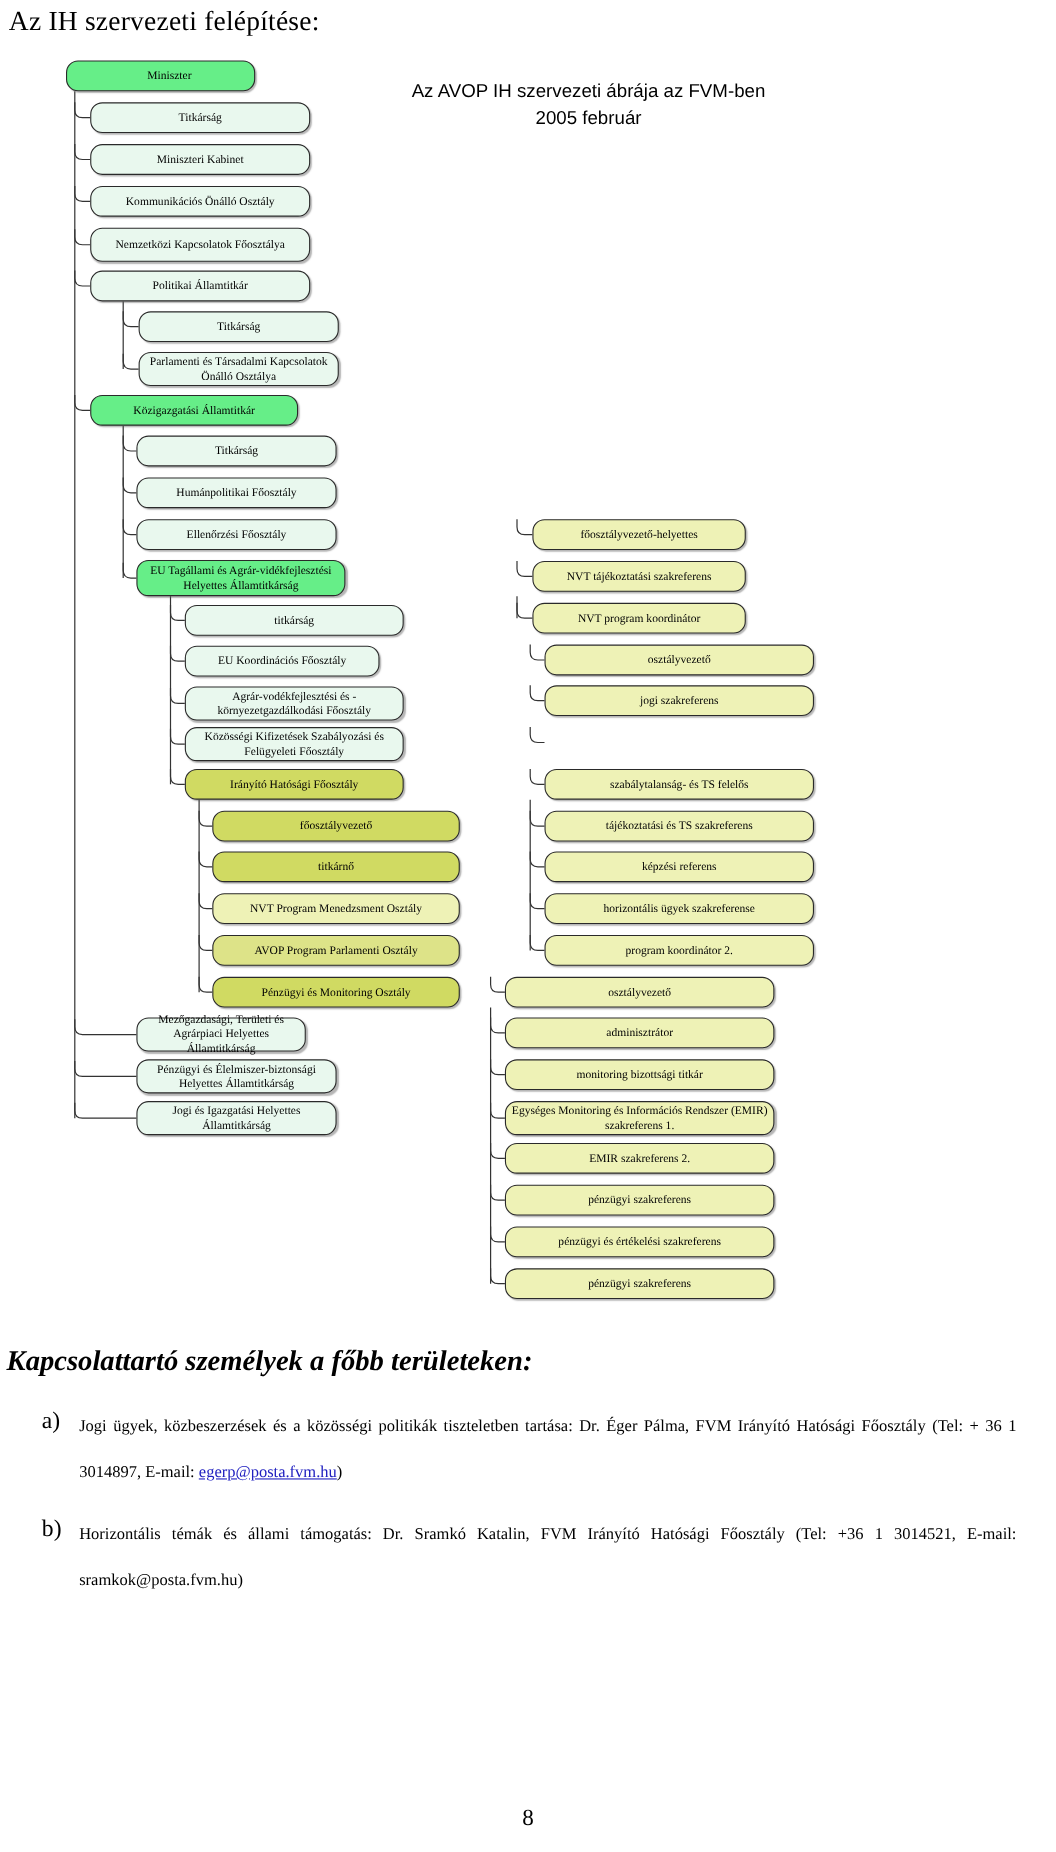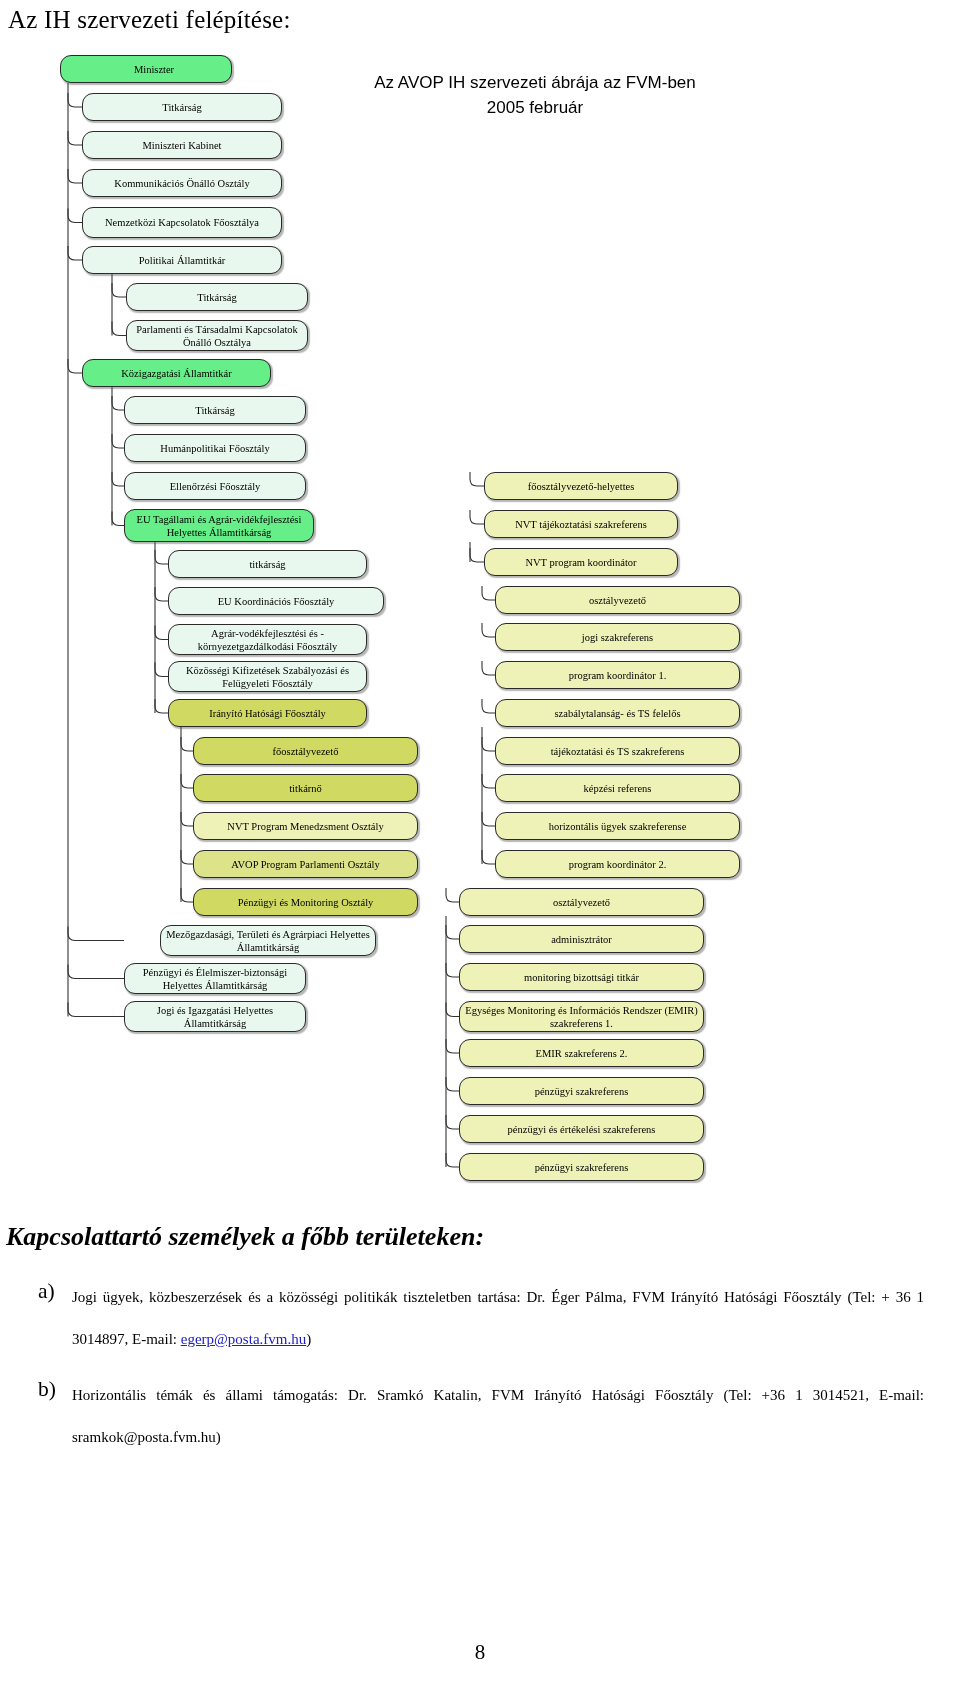--- a/index.html
+++ b/index.html
@@ -219,21 +219,21 @@
     </div>
     <div class="node g-light" style="left: 124px; top: 472px; width: 182px; height: 28px;">
       <span>Ellenőrzési Főosztály</span>
     </div>
     <div class="node g-dark" style="left: 124px; top: 509px; width: 190px; height: 33px;">
       <span>EU Tagállami és Agrár-vidékfejlesztési Helyettes Államtitkárság</span>
     </div>
     <div class="node g-light" style="left: 168px; top: 550px; width: 199px; height: 28px;">
       <span>titkárság</span>
     </div>
-    <div class="node g-light" style="left: 168px; top: 587px; width: 216px; height: 28px;">
+    <div class="node g-light" style="left: 168px; top: 587px; width: 177px; height: 28px;">
       <span>EU Koordinációs Főosztály</span>
     </div>
     <div class="node g-light" style="left: 168px; top: 624px; width: 199px; height: 31px;">
       <span>Agrár-vodékfejlesztési és -környezetgazdálkodási Főosztály</span>
     </div>
     <div class="node g-light" style="left: 168px; top: 661px; width: 199px; height: 31px;">
       <span>Közösségi Kifizetések Szabályozási és Felügyeleti Főosztály</span>
     </div>
     <div class="node y-dark" style="left: 168px; top: 699px; width: 199px; height: 28px;">
       <span>Irányító Hatósági Főosztály</span>
@@ -246,21 +246,21 @@
     </div>
     <div class="node y-light" style="left: 193px; top: 812px; width: 225px; height: 28px;">
       <span>NVT Program Menedzsment Osztály</span>
     </div>
     <div class="node y-mid" style="left: 193px; top: 850px; width: 225px; height: 28px;">
       <span>AVOP Program Parlamenti Osztály</span>
     </div>
     <div class="node y-dark" style="left: 193px; top: 888px; width: 225px; height: 28px;">
       <span>Pénzügyi és Monitoring Osztály</span>
     </div>
-    <div class="node g-light" style="left: 124px; top: 925px; width: 216px; height: 31px; margin-left: 36px;">
+    <div class="node g-light" style="left: 124px; top: 925px; width: 154px; height: 31px;">
       <span>Mezőgazdasági, Területi és Agrárpiaci Helyettes Államtitkárság</span>
     </div>
     <div class="node g-light" style="left: 124px; top: 963px; width: 182px; height: 31px;">
       <span>Pénzügyi és Élelmiszer-biztonsági Helyettes Államtitkárság</span>
     </div>
     <div class="node g-light" style="left: 124px; top: 1001px; width: 182px; height: 31px;">
       <span>Jogi és Igazgatási Helyettes Államtitkárság</span>
     </div>
     <div class="node y-light" style="left: 484px; top: 472px; width: 194px; height: 28px;">
       <span>főosztályvezető-helyettes</span>
@@ -269,23 +269,20 @@
       <span>NVT tájékoztatási szakreferens</span>
     </div>
     <div class="node y-light" style="left: 484px; top: 548px; width: 194px; height: 28px;">
       <span>NVT program koordinátor</span>
     </div>
     <div class="node y-light" style="left: 495px; top: 586px; width: 245px; height: 28px;">
       <span>osztályvezető</span>
     </div>
     <div class="node y-light" style="left: 495px; top: 623px; width: 245px; height: 28px;">
       <span>jogi szakreferens</span>
-    </div>
-    <div class="node y-light" style="left: 495px; top: 661px; width: 245px; height: 28px;">
-      <span>program koordinátor 1.</span>
     </div>
     <div class="node y-light" style="left: 495px; top: 699px; width: 245px; height: 28px;">
       <span>szabálytalanság- és TS felelős</span>
     </div>
     <div class="node y-light" style="left: 495px; top: 774px; width: 245px; height: 28px;">
       <span>képzési referens</span>
     </div>
     <div class="node y-light" style="left: 495px; top: 737px; width: 245px; height: 28px;">
       <span>tájékoztatási és TS szakreferens</span>
     </div>

